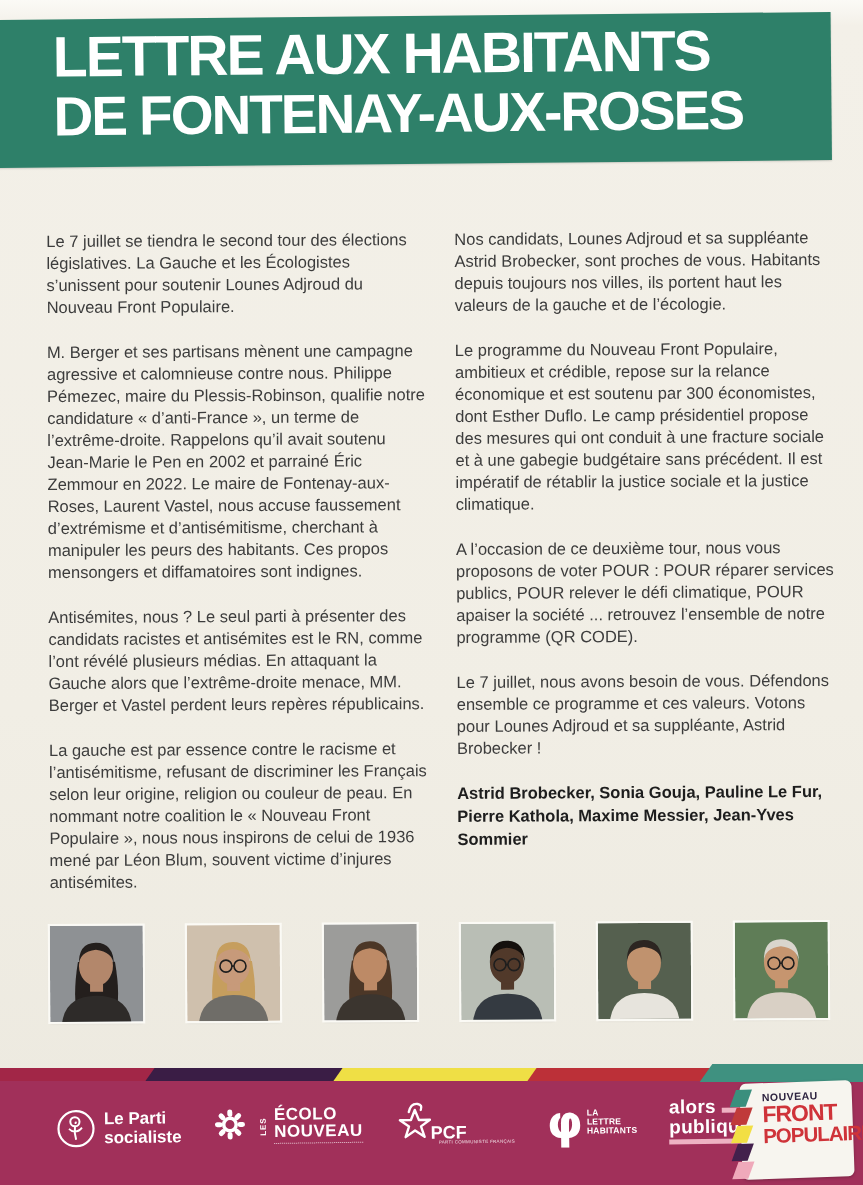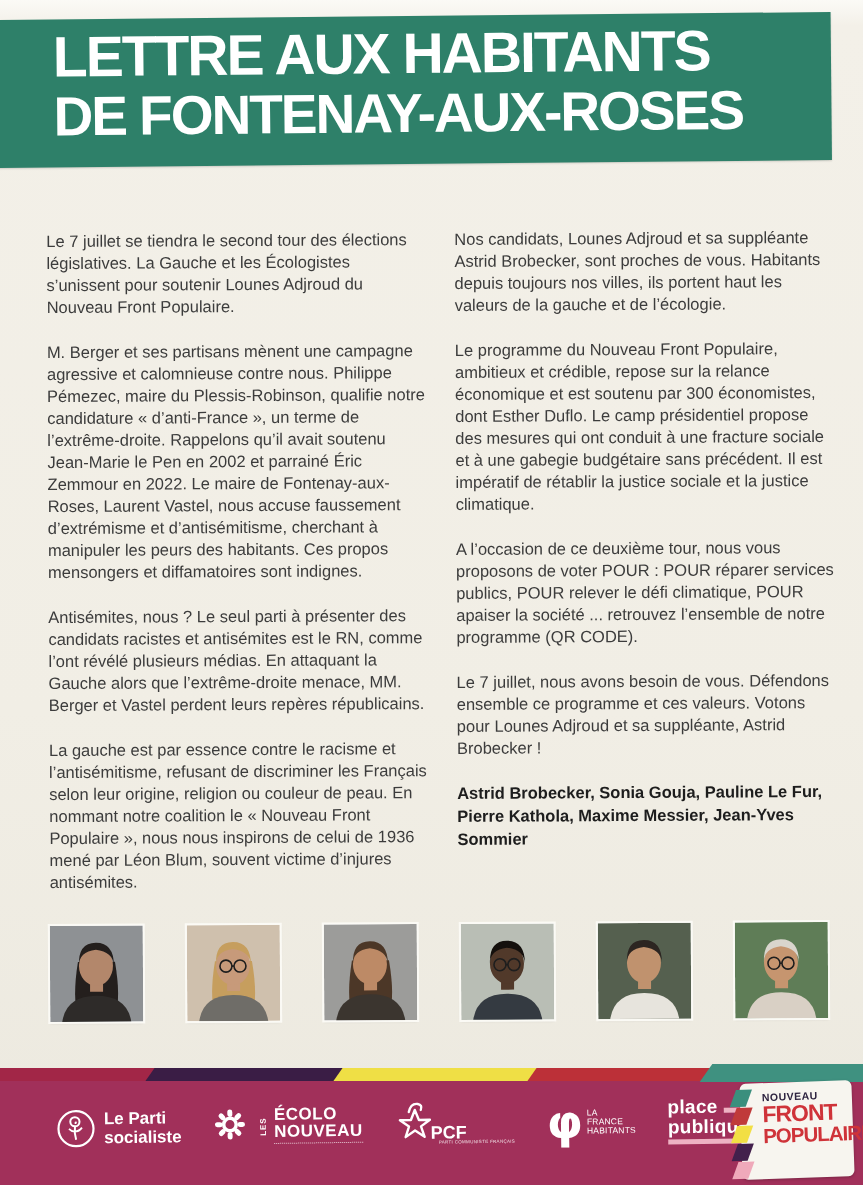--- a/index.html
+++ b/index.html
@@ -60,21 +60,21 @@
   .ps-icon svg{display:block;}
   .eco{align-items:center;}
   .eco .les{font-size:8px;font-weight:800;transform:rotate(-90deg);letter-spacing:1px;margin-right:-6px;}
   .eco .txt{font-size:17px;font-weight:800;letter-spacing:.5px;line-height:17px;}
   .eco .tagline{height:3px;margin-top:3px;border-top:1px dotted rgba(255,255,255,.75);}
   .pcf{gap:4px;}
   .pcf .pcf-label{font-size:18px;font-weight:800;margin-top:20px;margin-left:-8px;}
   .pcf .caption{font-size:4.5px;letter-spacing:.3px;opacity:.85;margin-top:-4px;white-space:nowrap;}
   .lfi{gap:4px;}
   .lfi .phi{font-size:46px;font-weight:bold;line-height:40px;font-family:"DejaVu Sans",sans-serif;}
-  .lfi .txt{font-size:8.5px;font-weight:400;line-height:8.5px;letter-spacing:.2px;}
+  .lfi .txt{font-size:8.5px;font-weight:700;line-height:8.5px;letter-spacing:.2px;}
   .pp{flex-direction:column;align-items:flex-start;gap:0;}
   .pp .pline{font-size:19px;font-weight:800;line-height:20px;letter-spacing:.3px;position:relative;}
   .pp .bar1{display:inline-block;width:36px;height:5px;background:#eeb2c3;margin-left:6px;}
   .pp .bar2{display:block;width:86px;height:5px;background:#eeb2c3;margin-top:2px;}
   .gen{flex-direction:column;gap:0;align-items:center;}
   .gen .g{font-size:36px;font-weight:900;line-height:34px;}
   .gen .caption{font-size:4.5px;letter-spacing:.4px;opacity:.9;}
   
   .nfp{
     position:absolute;right:10px;top:14px;width:112px;height:96px;
@@ -257,28 +257,28 @@
       <span class="stack">
         <span class="pcf-label">PCF</span>
         <span class="caption">PARTI COMMUNISTE FRANÇAIS</span>
       </span>
     </div>
 
     <div class="party lfi">
       <span class="phi">φ</span>
       <span class="txt stack" style="font-size:8.5px;line-height:9px;">
         <span>LA</span>
-        <span>FRANCE</span>
+        <span>LETTRE</span>
         <span>HABITANTS</span>
       </span>
     </div>
 
     <div class="party pp">
       <span class="pline">
-        <span>place</span><span class="bar1"></span>
+        <span>alors</span><span class="bar1"></span>
       </span>
       <span class="pline">
         <span>publique</span>
         <span class="bar2"></span>
       </span>
     </div>
 
     <div class="party gen">
       <span class="g">G</span>
       <span class="caption">GÉNÉRATIONS</span>

